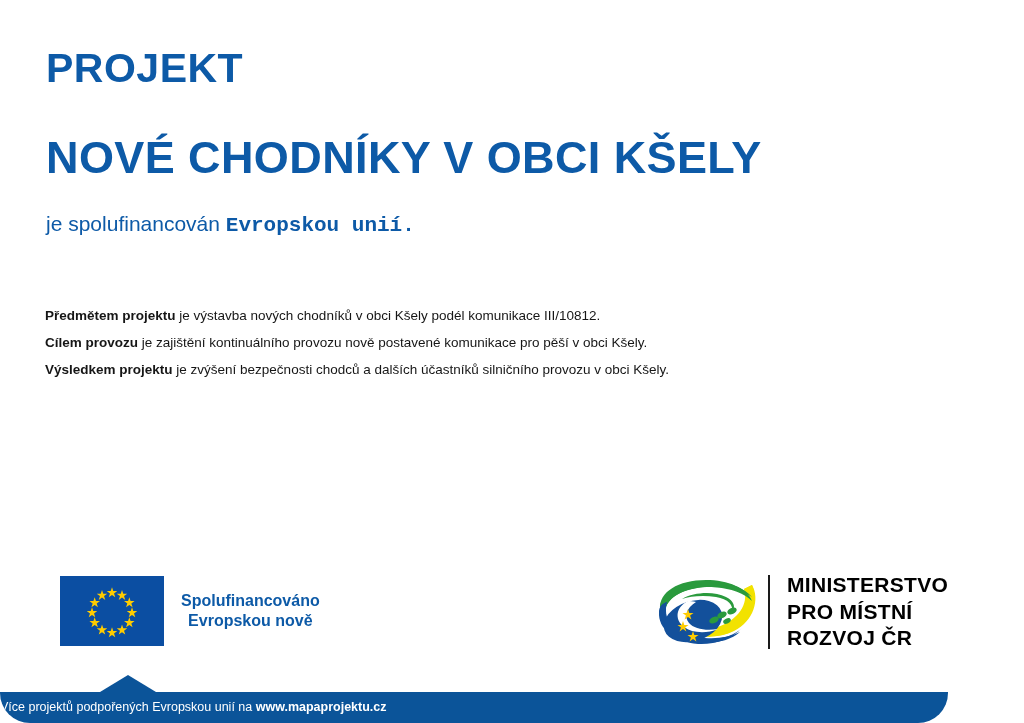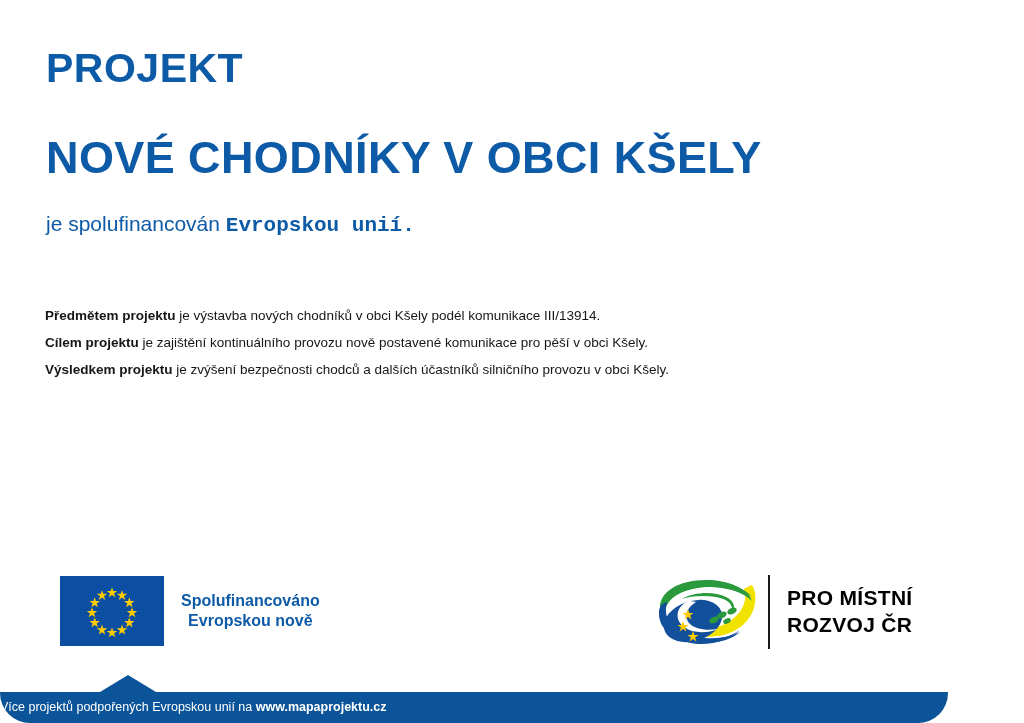--- a/index.html
+++ b/index.html
@@ -184,24 +184,24 @@
   <div class="hd-projekt">PROJEKT</div>
 
   <h1 class="hd-main">NOVÉ CHODNÍKY V OBCI KŠELY</h1>
 
   <div class="hd-sub">
     <span>je spolufinancován </span><span class="bold">Evropskou unií.</span>
   </div>
 
   <div class="body-block">
     <p class="body-line">
-      <span class="lead">Předmětem projektu</span><span> je výstavba nových chodníků v obci Kšely podél komunikace III/13914.</span>
+      <span class="lead">Předmětem projektu</span><span> je výstavba nových chodníků v obci Kšely podél komunikace III/10812.</span>
     </p>
     <p class="body-line">
-      <span class="lead">Cílem projektu</span><span> je zajištění kontinuálního provozu nově postavené komunikace pro pěší v obci Kšely.</span>
+      <span class="lead">Cílem provozu</span><span> je zajištění kontinuálního provozu nově postavené komunikace pro pěší v obci Kšely.</span>
     </p>
     <p class="body-line">
       <span class="lead">Výsledkem projektu</span><span>  je zvýšení bezpečnosti chodců a dalších účastníků silničního provozu v obci Kšely.</span>
     </p>
   </div>
 
   <div class="eu-logo">
     <div class="eu-flag">
       <svg viewBox="0 0 104 70" xmlns="http://www.w3.org/2000/svg">
         <rect x="0" y="0" width="104" height="70" fill="#0b4ea2"></rect>
@@ -255,20 +255,21 @@
         <g fill="#2a9a3d">
           <ellipse cx="74" cy="44" rx="5" ry="3" transform="rotate(-25 74 44)"></ellipse>
           <ellipse cx="84" cy="40" rx="5" ry="3" transform="rotate(-25 84 40)"></ellipse>
           <ellipse cx="66" cy="49" rx="5" ry="3" transform="rotate(-25 66 49)"></ellipse>
           <ellipse cx="79" cy="50" rx="4" ry="2.5" transform="rotate(-25 79 50)"></ellipse>
         </g>
       </svg>
     </div>
     <div class="mmr-divider"></div>
     <div class="mmr-text">
+      <div>MINISTERSTVO</div>
       <div>PRO MÍSTNÍ</div>
       <div>ROZVOJ ČR</div>
     </div>
   </div>
 
   <div class="footer-notch"></div>
   <div class="footer"></div>
   <div class="footer-text">
     <span>Více projektů podpořených Evropskou unií na </span><span class="bold">www.mapaprojektu.cz</span>
   </div>

